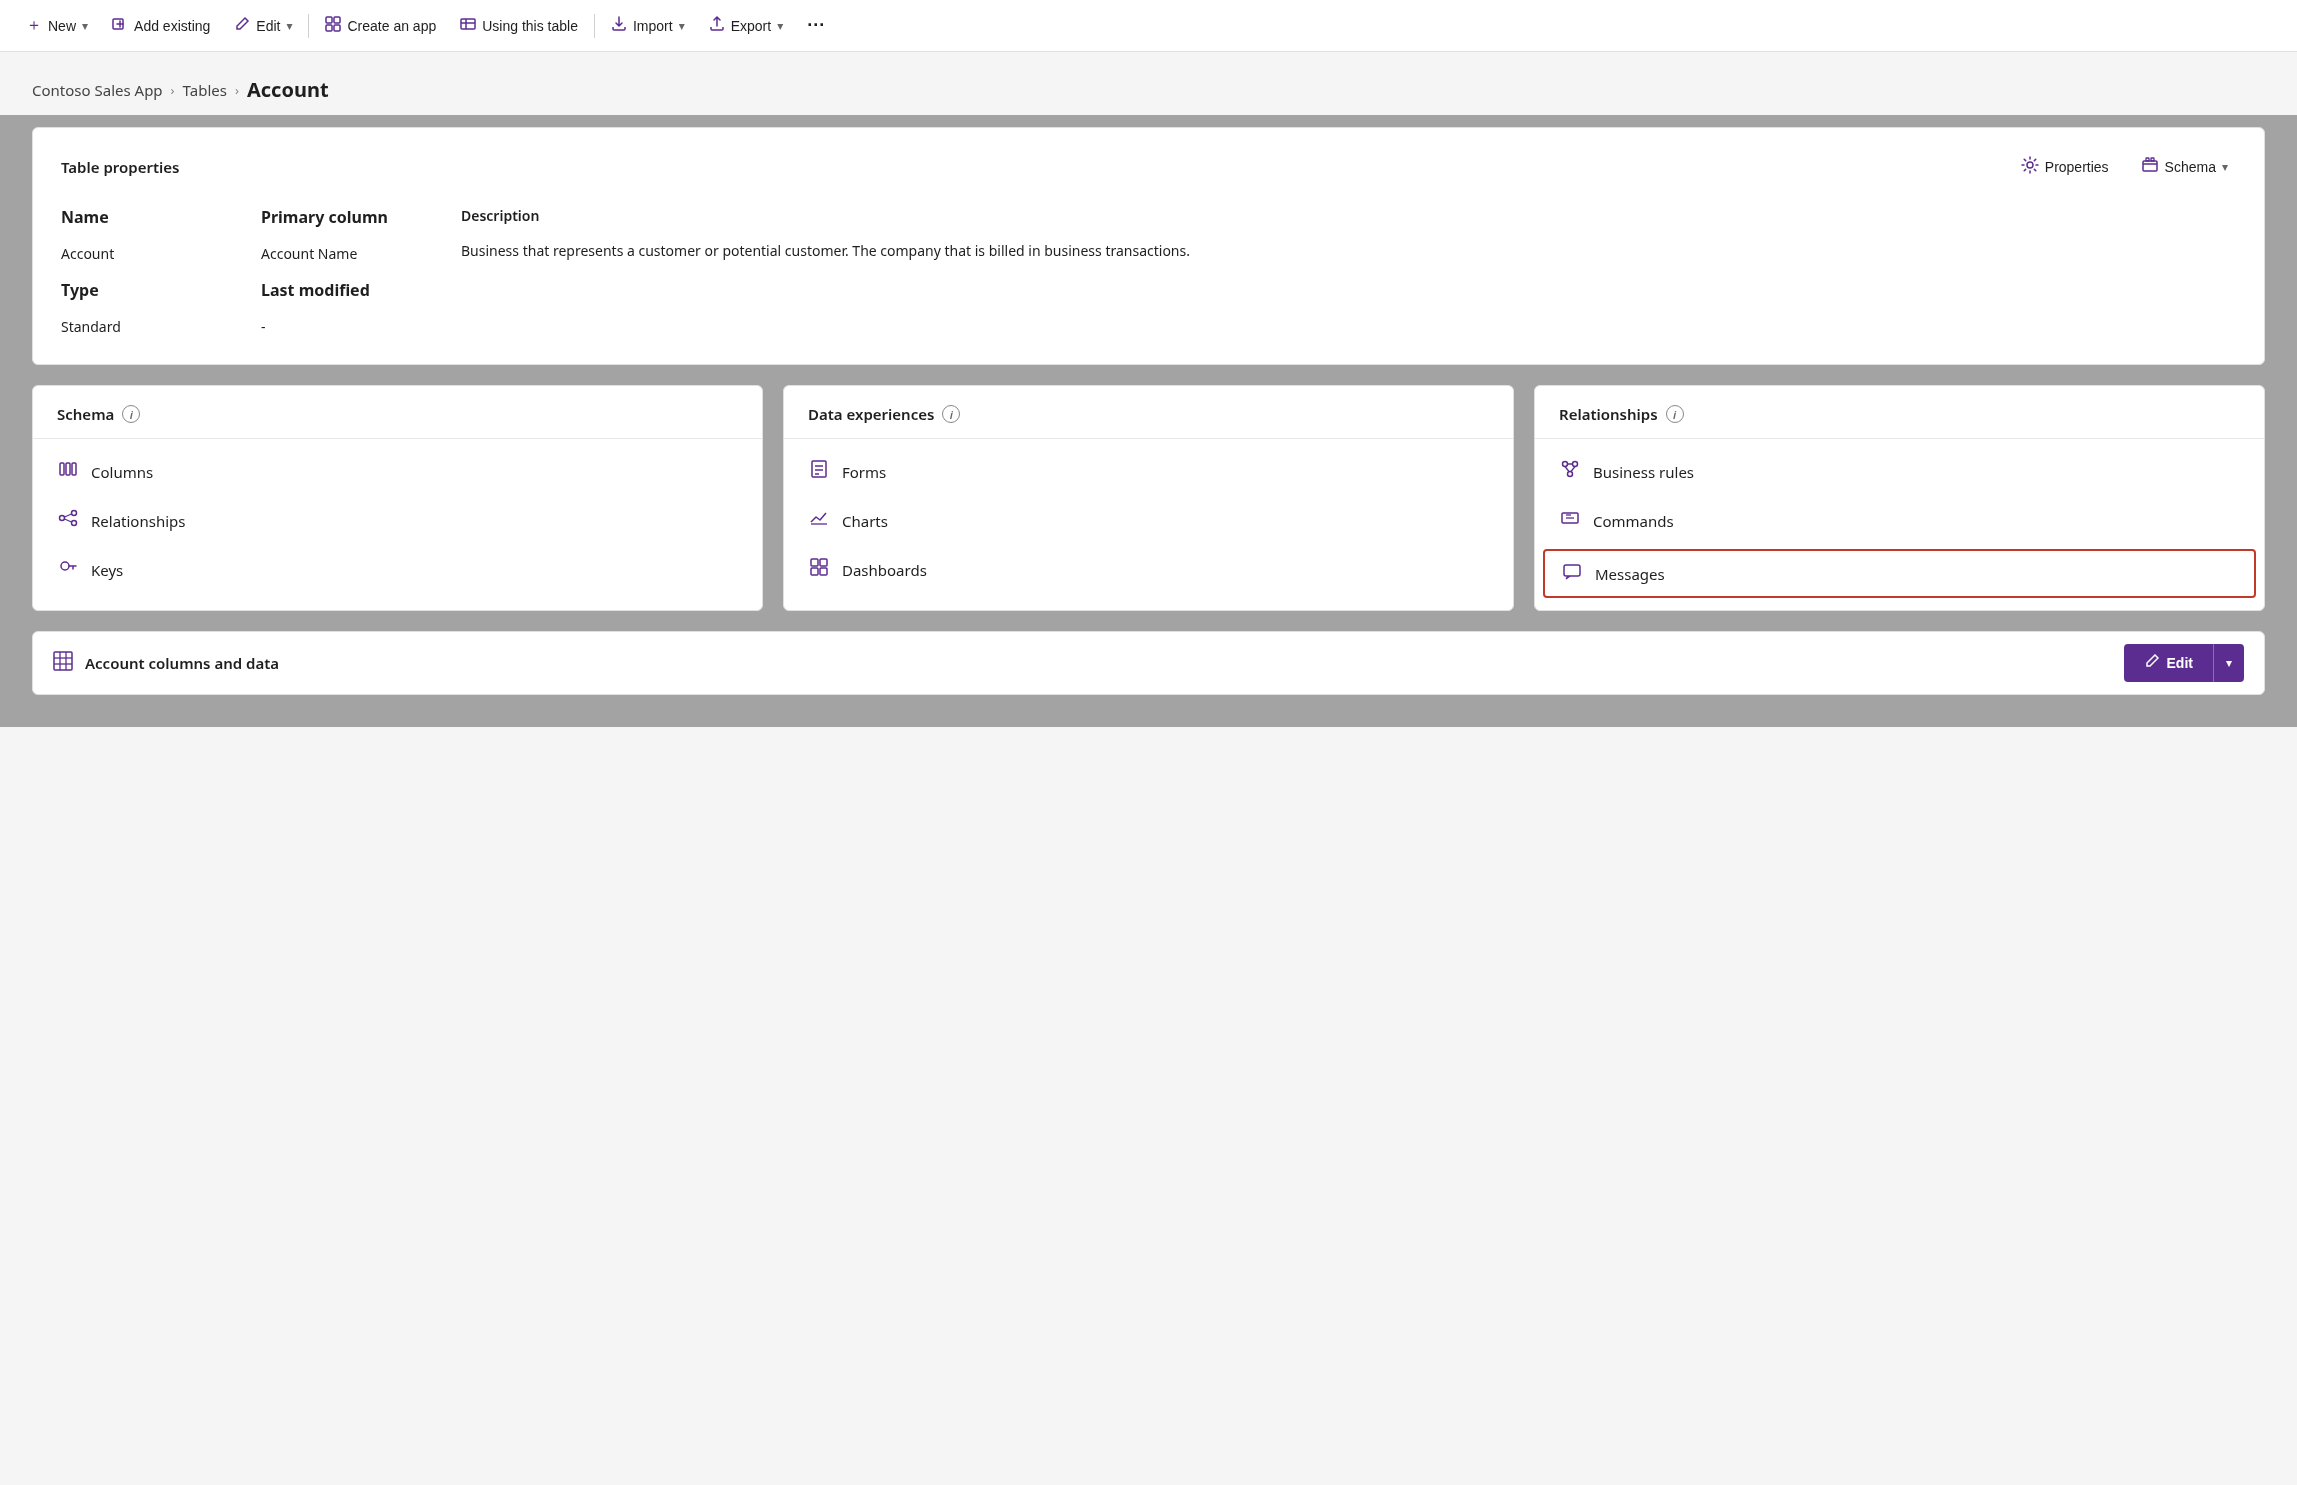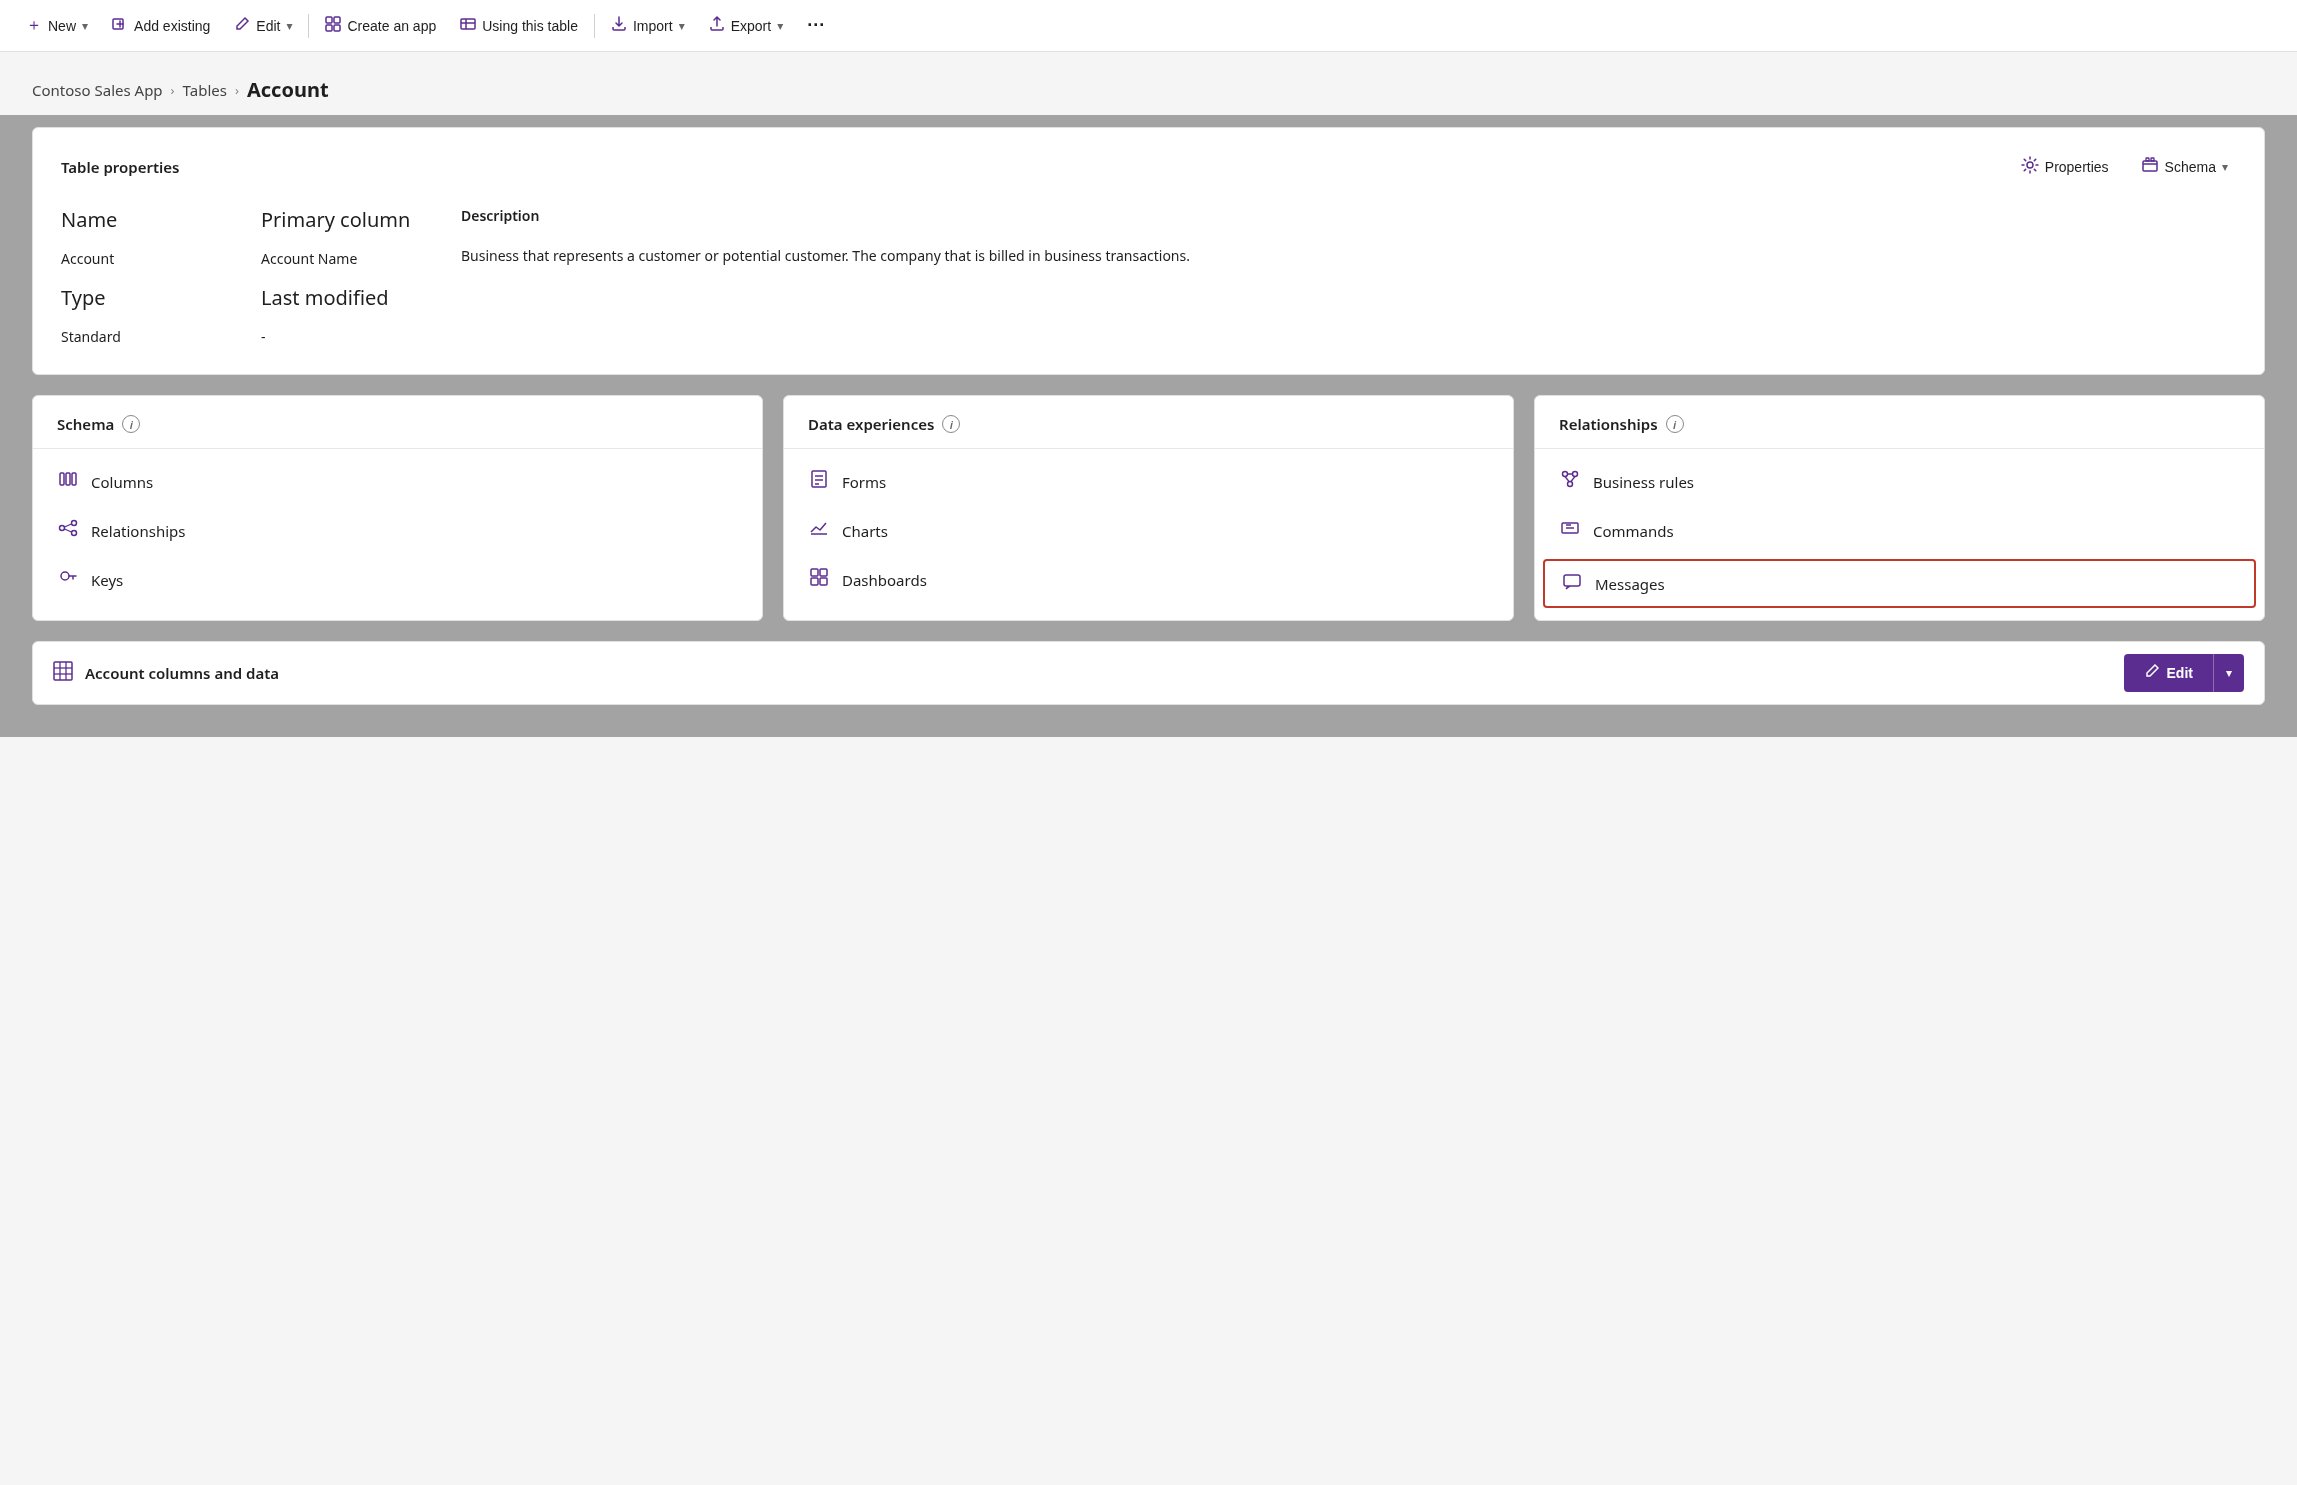--- a/index.html
+++ b/index.html
@@ -111,22 +111,22 @@
     }
     .card-action-btn .icon { color: #5c2d91; font-size: 16px; }
 
     
     .props-grid {
       display: grid;
       grid-template-columns: 200px 200px 1fr;
       gap: 8px 0;
     }
     .prop-label {
-      font-weight: 400;
-      font-size: 20px;
+      font-weight: 700;
+      font-size: 16px;
       color: #1f1f1f;
       padding: 4px 0;
     }
     .prop-value {
       font-size: 14px;
       color: #1f1f1f;
       padding: 4px 0;
     }
     .prop-desc-label {
       font-weight: 600;

